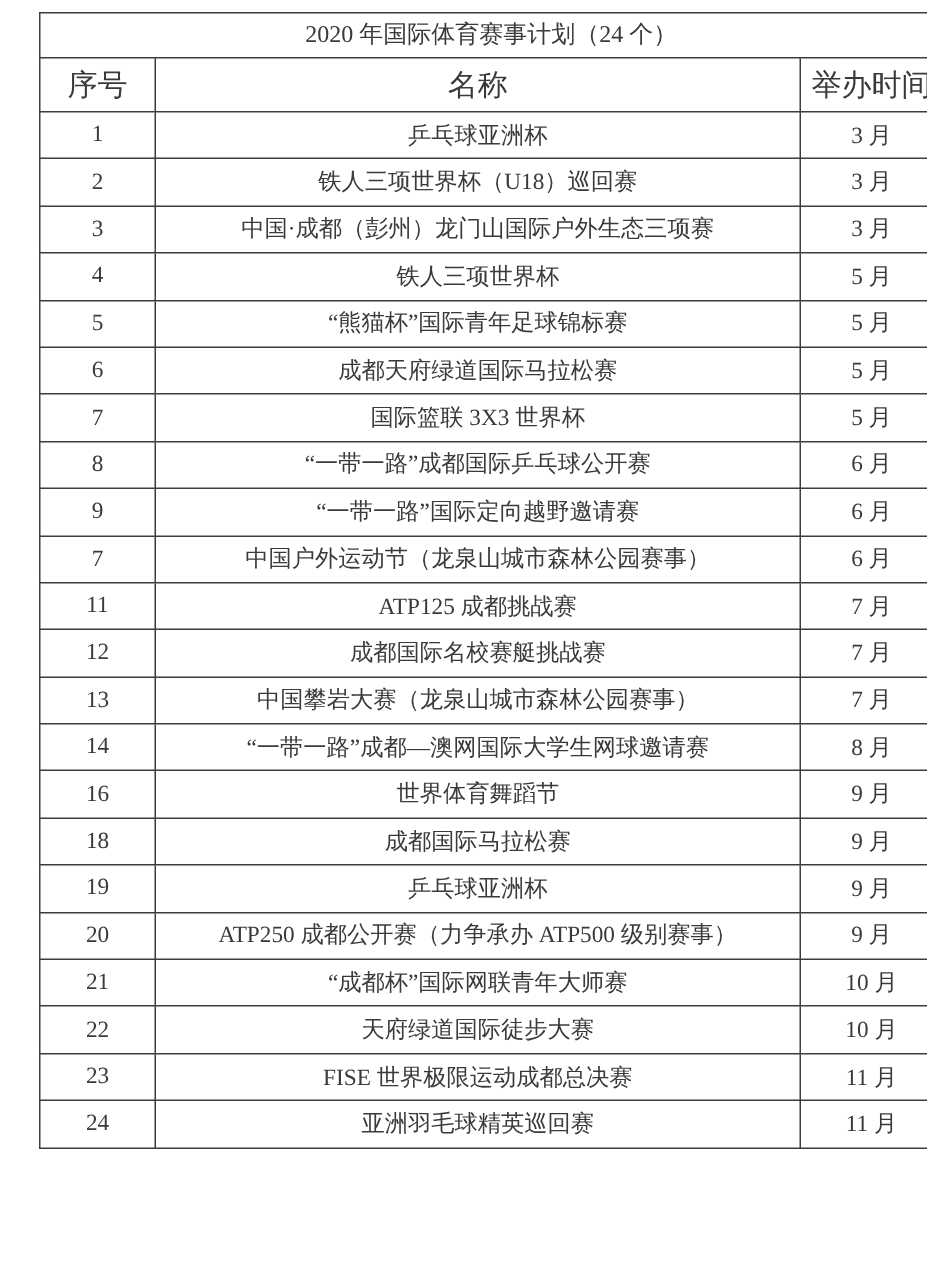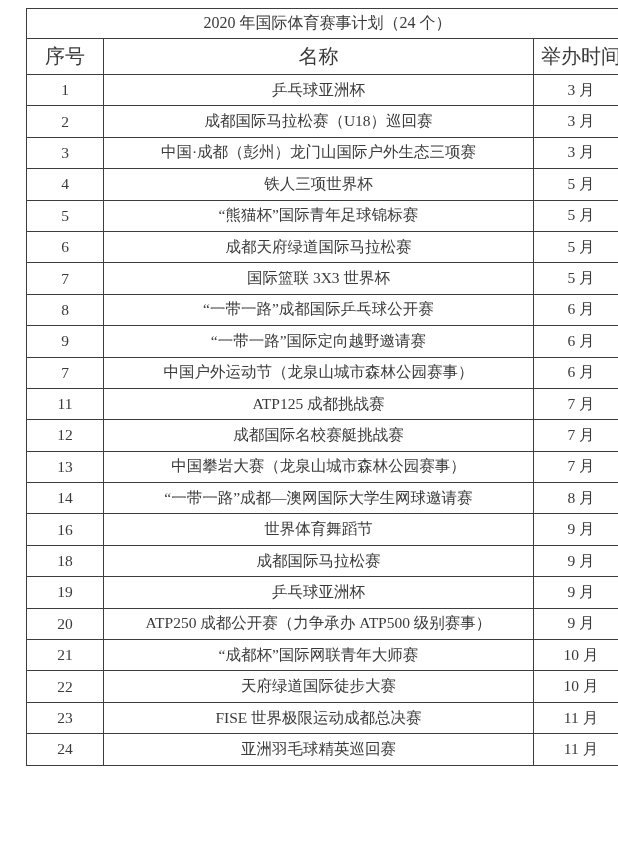--- a/index.html
+++ b/index.html
@@ -68,21 +68,21 @@
         <td>名称</td>
         <td>举办时间</td>
       </tr>
       <tr class="data-row">
         <td>1</td>
         <td>乒乓球亚洲杯</td>
         <td>3 月</td>
       </tr>
       <tr class="data-row">
         <td>2</td>
-        <td>成都国际马拉松赛（U18）巡回赛</td>
+        <td>铁人三项世界杯（U18）巡回赛</td>
         <td>3 月</td>
       </tr>
       <tr class="data-row">
         <td>3</td>
         <td>中国·成都（彭州）龙门山国际户外生态三项赛</td>
         <td>3 月</td>
       </tr>
       <tr class="data-row">
         <td>4</td>
         <td>铁人三项世界杯</td>

